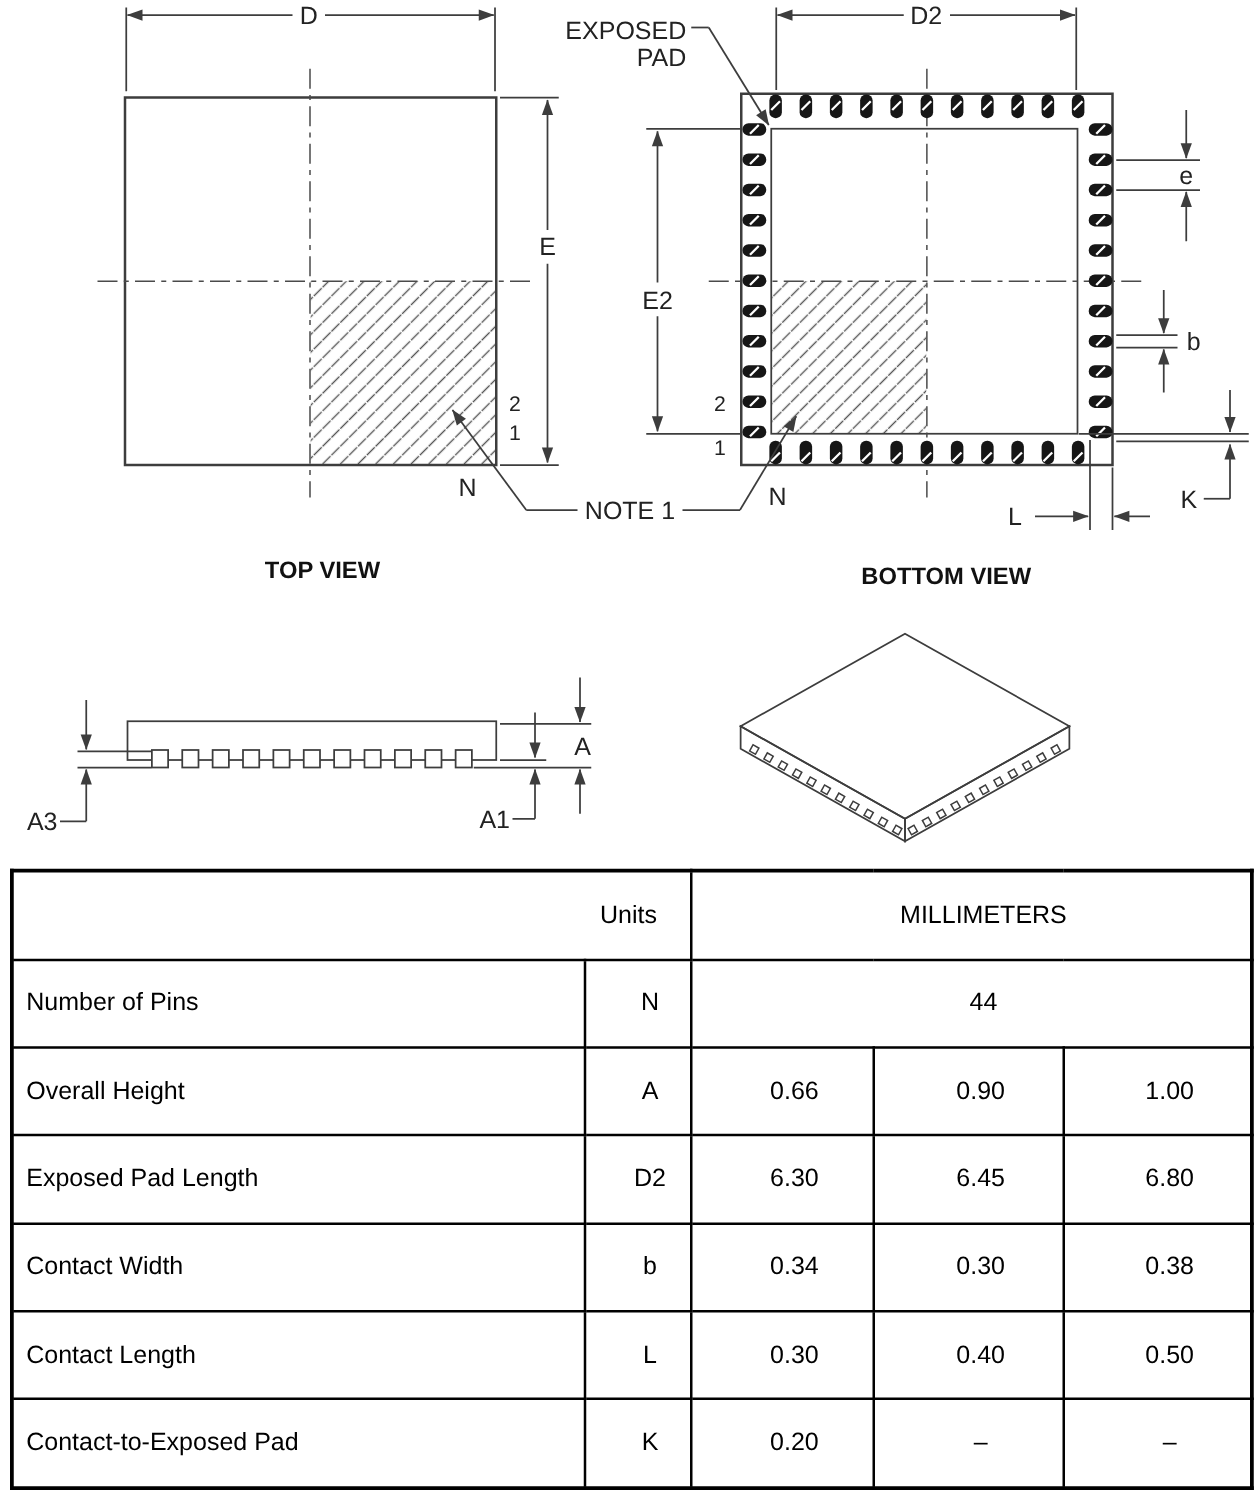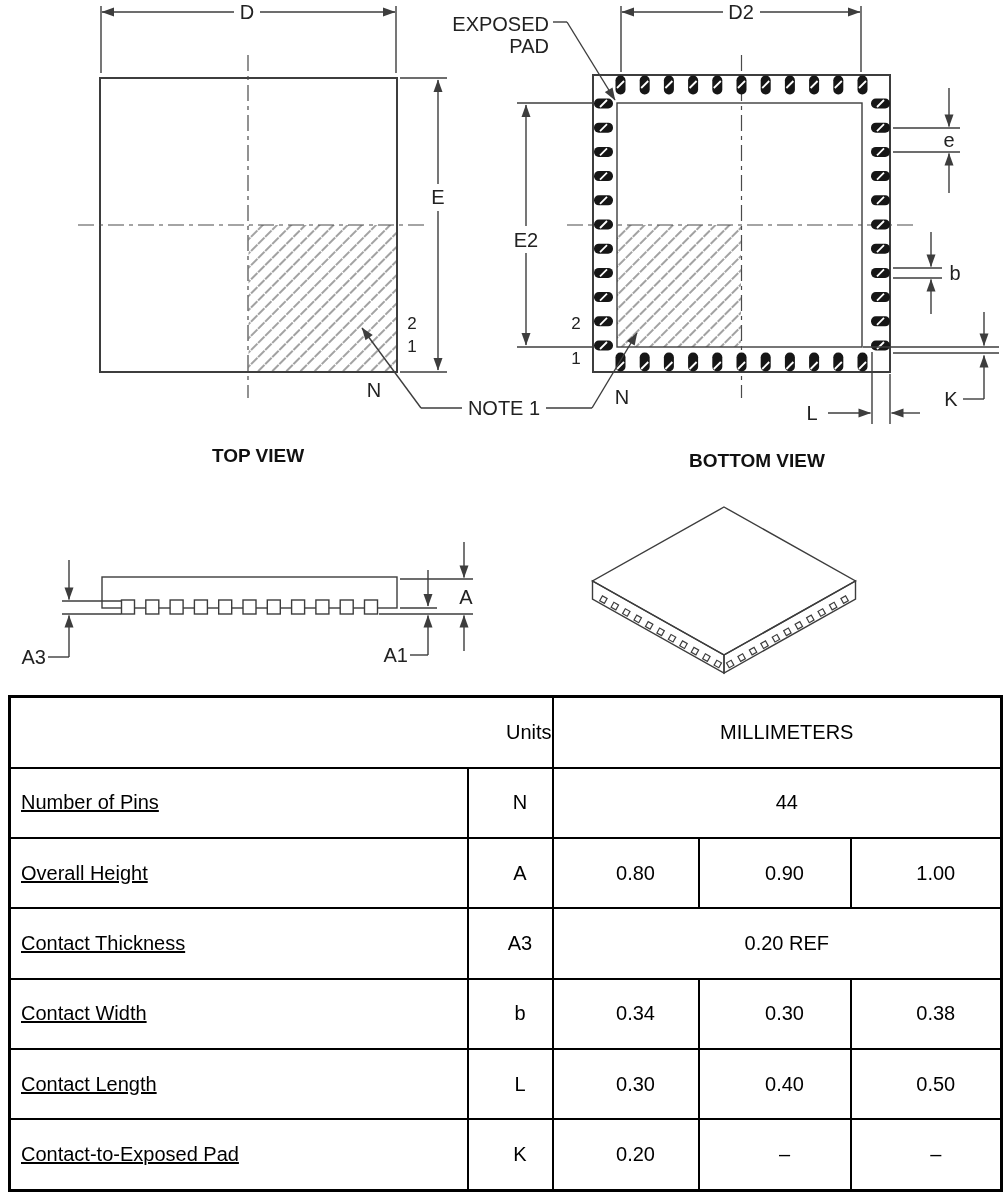--- a/index.html
+++ b/index.html
@@ -9,22 +9,22 @@
   svg .ln{stroke:#3d3d3d;stroke-width:1.4;fill:none;}
   svg .thick{stroke-width:2;}
   svg .cl{stroke:#4a4a4a;stroke-width:1.2;fill:none;stroke-dasharray:16 5 4 5;}
   svg .lbl{font:20px "Liberation Sans",sans-serif;fill:#222;}
   svg .small{font:17px "Liberation Sans",sans-serif;fill:#222;}
   svg .ttl{font:bold 19px "Liberation Sans",sans-serif;fill:#111;}
   .dim-table{position:absolute;left:8px;top:695px;width:992px;height:497px;
              border-collapse:collapse;table-layout:fixed;border:3px solid #000;
              font:20px "Liberation Sans",sans-serif;color:#000;}
   .dim-table td{border:2px solid #000;height:35.5px;padding:0;white-space:nowrap;overflow:hidden;}
-  .dim-table td.nm{text-align:left;padding-left:10px;text-decoration:underline;}
-  .dim-table td.rt{text-align:right;padding-right:0;}
+  .dim-table td.nm{text-align:left;padding-left:10px;}
+  .dim-table td.rt{text-align:right;padding-right:26px;}
   .dim-table td.ct{text-align:center;padding-left:20px;}
 </style>
 </head>
 <body>
 
 <div class="stage">
 
 <svg id="drawing" width="1008" height="695" viewBox="0 0 1008 695">
   <defs>
     <marker id="arw" markerUnits="userSpaceOnUse" markerWidth="14" markerHeight="10" refX="12.5" refY="5" orient="auto">
@@ -309,28 +309,30 @@
       <td class="ct" colspan="3">MILLIMETERS</td>
     </tr>
     <tr>
       <td class="nm">Number of Pins</td>
       <td class="ct">N</td>
       <td class="ct" colspan="3">44</td>
     </tr>
     <tr>
       <td class="nm">Overall Height</td>
       <td class="ct">A</td>
-      <td class="ct">0.80</td>
+      <td class="ct">0.66</td>
       <td class="ct">0.90</td>
       <td class="ct">1.00</td>
     </tr>
     <tr>
-      <td class="nm">Contact Thickness</td>
-      <td class="ct">A3</td>
-      <td class="ct" colspan="3">0.20 REF</td>
+      <td class="nm">Exposed Pad Length</td>
+      <td class="ct">D2</td>
+      <td class="ct">6.30</td>
+      <td class="ct">6.45</td>
+      <td class="ct">6.80</td>
     </tr>
     <tr>
       <td class="nm">Contact Width</td>
       <td class="ct">b</td>
       <td class="ct">0.34</td>
       <td class="ct">0.30</td>
       <td class="ct">0.38</td>
     </tr>
     <tr>
       <td class="nm">Contact Length</td>

